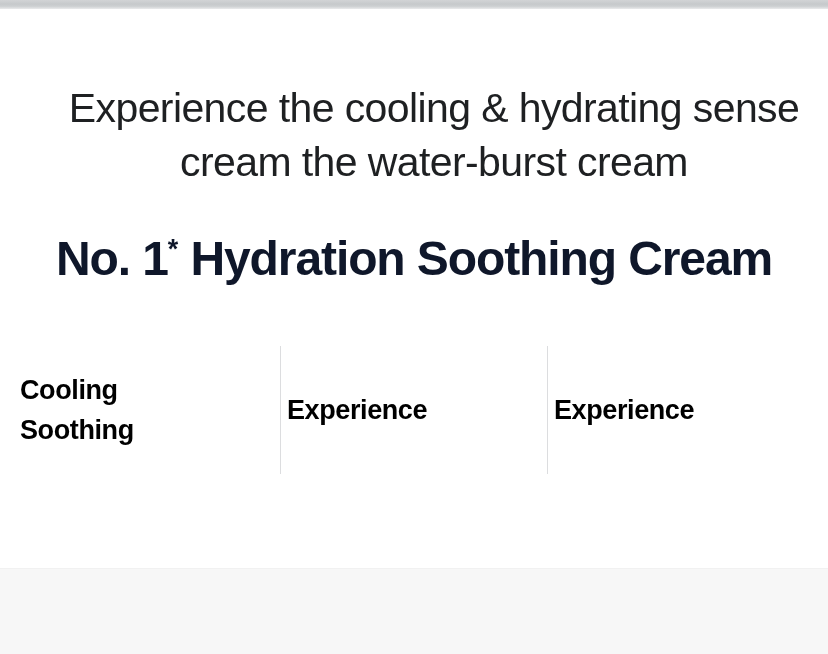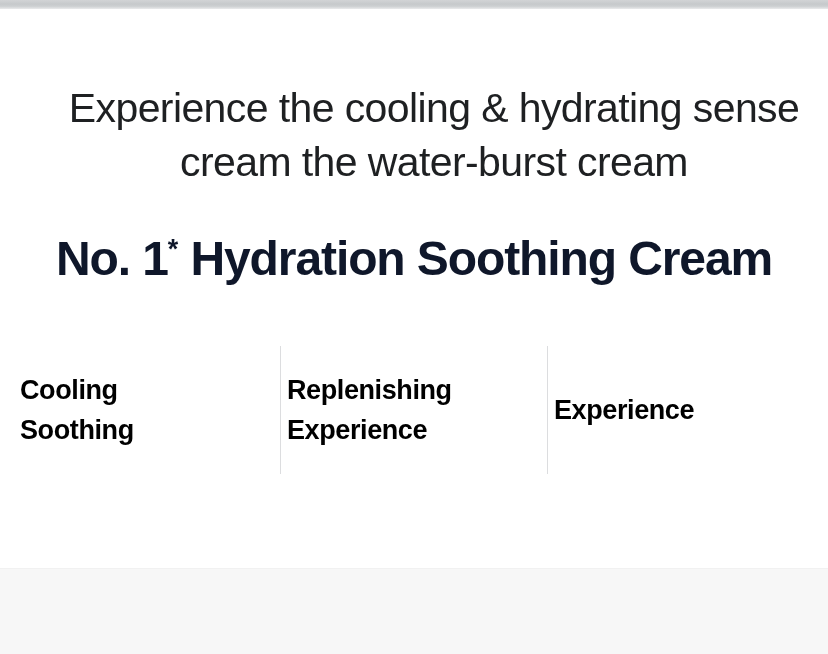--- a/index.html
+++ b/index.html
@@ -144,21 +144,20 @@
     <div class="features">
 
       <div class="feature">
         <span class="fline">Cooling</span>
         <span class="fline">Soothing</span>
       </div>
 
       <div class="divider"></div>
 
       <div class="feature">
-        <span class="fline">Replenishing</span>
         <span class="fline">Experience</span>
       </div>
 
       <div class="divider"></div>
 
       <div class="feature">
         <span class="fline">Experience</span>
       </div>
 
     </div>

